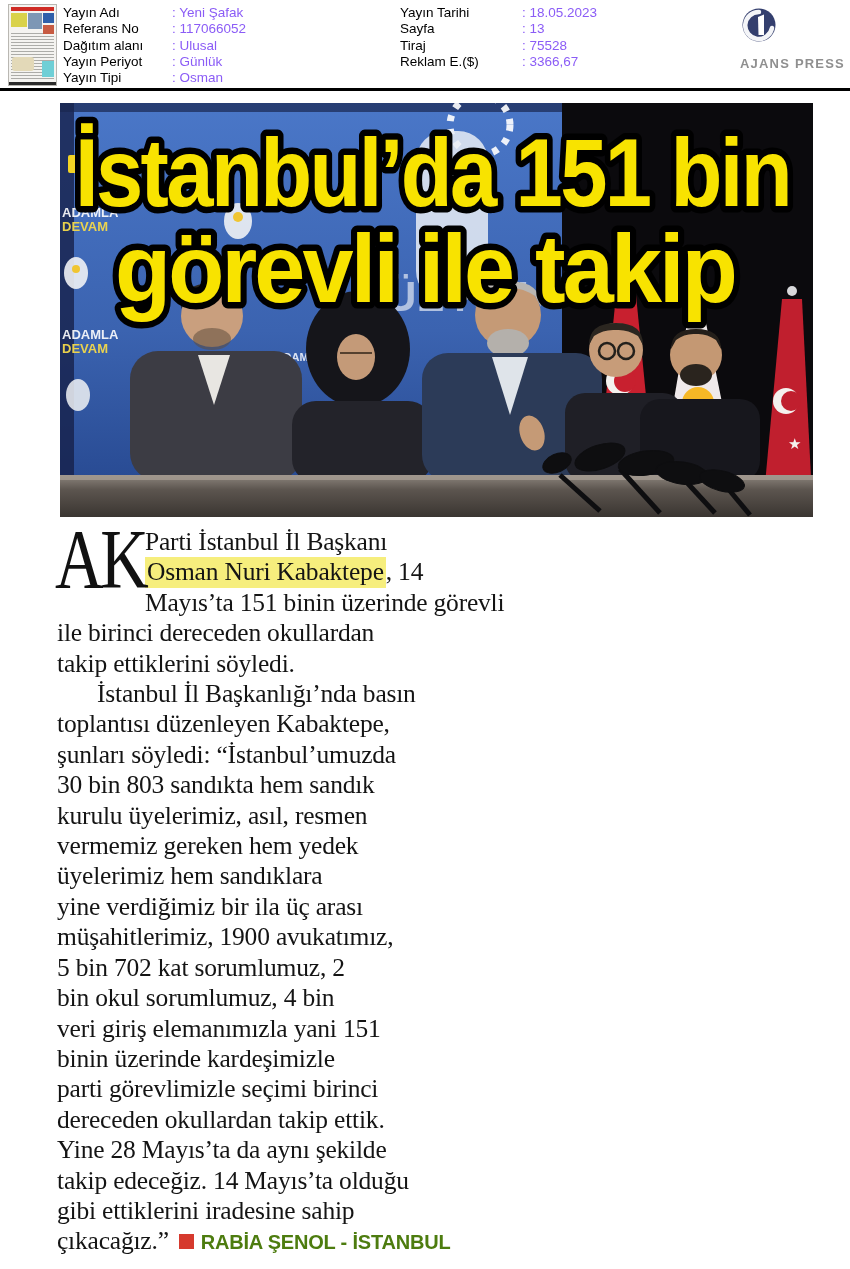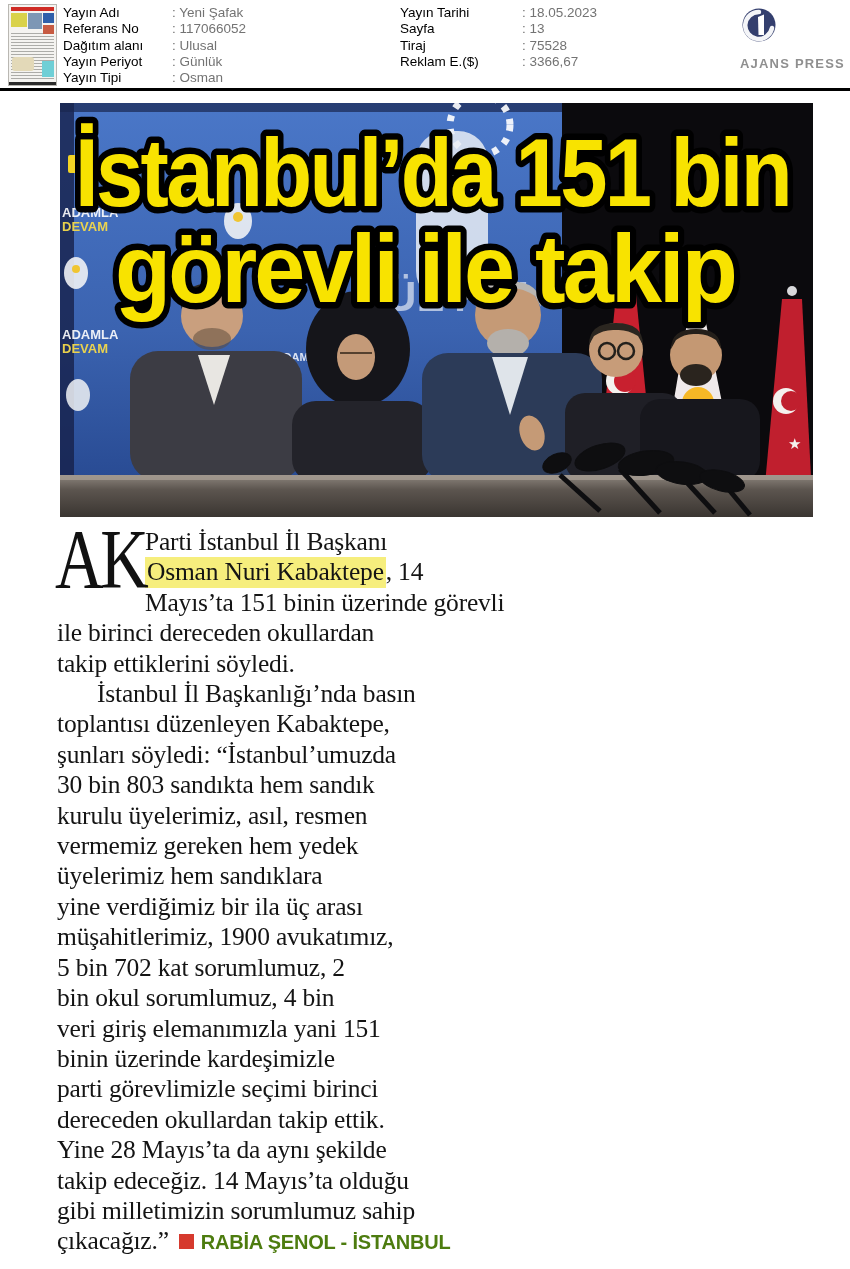--- a/index.html
+++ b/index.html
@@ -21,21 +21,21 @@
       background:repeating-linear-gradient(#f4f3f0 0 2px,#9a9a96 2px 3px);opacity:.8;}
   .thumb .t-bot{position:absolute;left:0;bottom:0;width:47px;height:3px;background:#2b2b2b;}
 
   .meta{position:absolute;top:5px;font-size:13.5px;line-height:16.3px;color:#1c1c1c;}
   .meta.left{left:63px;width:320px;}
   .meta.right{left:400px;width:330px;}
   .mrow{display:flex;}
   .mlabel{font-weight:normal;color:#000000;}
   .meta.left .mlabel{width:109px;}
   .meta.right .mlabel{width:122px;}
-  .mvalue{font-weight:normal;color:#737373;}
+  .mvalue{font-weight:normal;color:#8b5cf6;}
 
   .logo{position:absolute;left:740px;top:8px;width:105px;height:58px;}
   .logo-text{position:absolute;left:0;top:48px;width:105px;font-size:13px;font-weight:bold;
              color:#8f8f8f;letter-spacing:1.2px;white-space:nowrap;}
   .hr-sep{position:absolute;left:0;top:88px;width:850px;height:3px;background:#000;}
 
   
   .photo{position:absolute;left:60px;top:103px;width:680px;height:414px;}
 
   
@@ -262,18 +262,18 @@
   <div class="line">yine verdiğimiz bir ila üç arası</div>
   <div class="line">müşahitlerimiz, 1900 avukatımız,</div>
   <div class="line">5 bin 702 kat sorumlumuz, 2</div>
   <div class="line">bin okul sorumlumuz, 4 bin</div>
   <div class="line">veri giriş elemanımızla yani 151</div>
   <div class="line">binin üzerinde kardeşimizle</div>
   <div class="line">parti görevlimizle seçimi birinci</div>
   <div class="line">dereceden okullardan takip ettik.</div>
   <div class="line">Yine 28 Mayıs’ta da aynı şekilde</div>
   <div class="line">takip edeceğiz. 14 Mayıs’ta olduğu</div>
-  <div class="line">gibi milletimizin sorumlumuz sahip</div>
+  <div class="line">gibi ettiklerini iradesine sahip</div>
 
   <div class="line">
     <span>çıkacağız.”</span><span class="byline-sq"></span><span class="byline">RABİA ŞENOL - İSTANBUL</span>
   </div>
 </div>
 
 </body></html>

